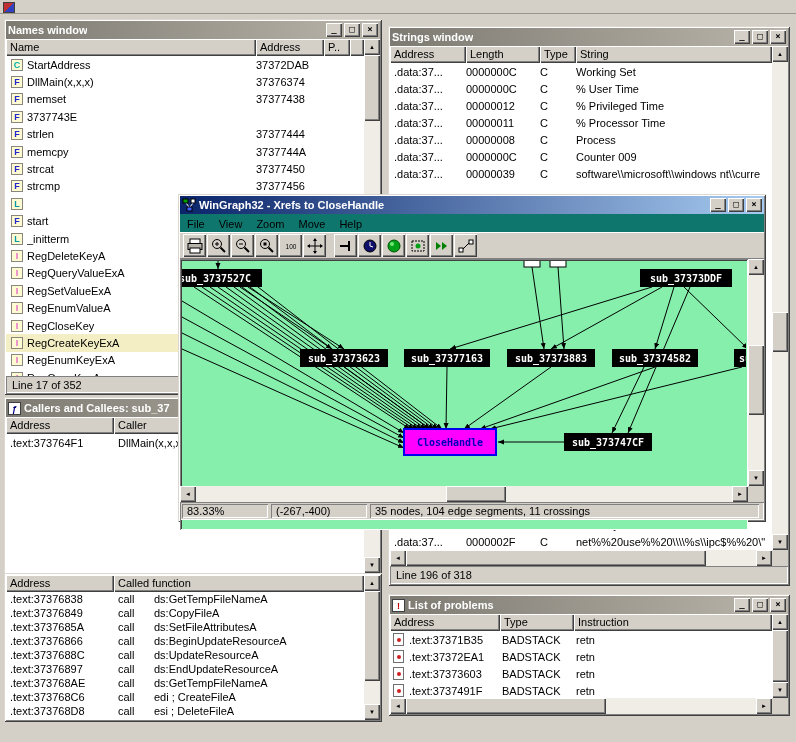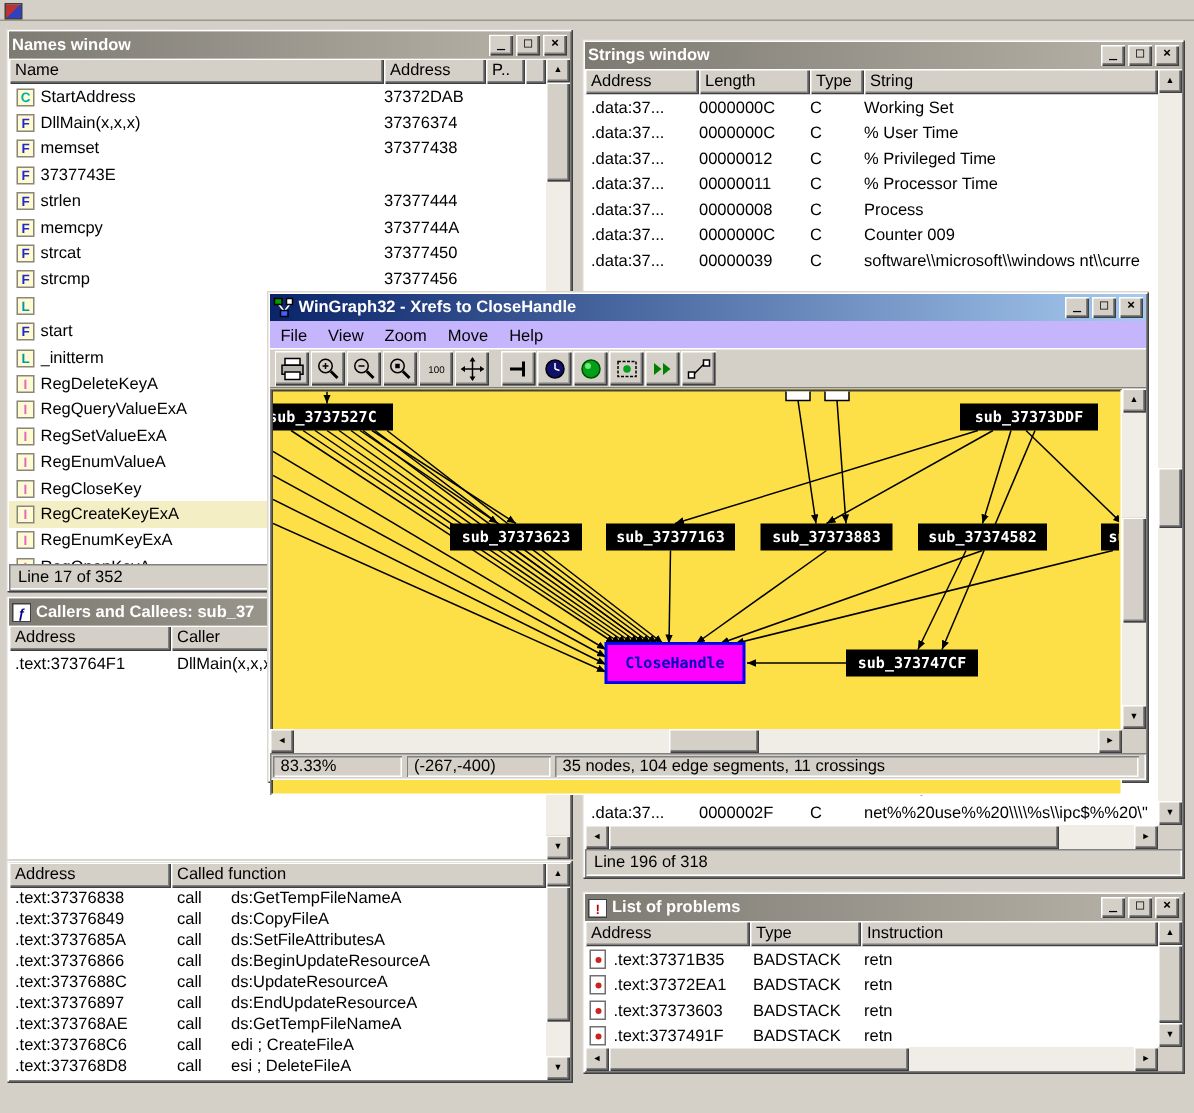--- a/index.html
+++ b/index.html
@@ -75,29 +75,29 @@
   .cop{flex:1;white-space:nowrap;overflow:hidden}
 
   .prow{height:17px;display:flex;align-items:center}
   .prowicon{flex:0 0 9px;width:9px;height:11px;margin:0 5px 0 3px;background:#fff;border:1px solid #707070;
     display:flex;align-items:center;justify-content:center}
   .pdot{width:4px;height:4px;background:#cc2222;border-radius:2px}
   .paddr{flex:0 0 93px;white-space:nowrap;overflow:hidden}
   .ptype{flex:0 0 74px;white-space:nowrap;overflow:hidden}
   .pinstr{flex:1;white-space:nowrap;overflow:hidden}
 
-  .menubar{position:absolute;left:2px;right:2px;top:20px;height:18px;display:flex;align-items:center;background:#c4b5fd}
+  .menubar{position:absolute;left:2px;right:2px;top:20px;height:18px;display:flex;align-items:center;background:#0f766e}
   .menuitem{padding:2px 7px 1px}
   .toolbar{position:absolute;left:2px;right:2px;top:38px;height:27px;display:flex;align-items:center;gap:1px;padding-left:3px;
     box-shadow:inset 0 1px #fff, inset 0 -1px #808080}
   .tbtn{width:23px;height:23px;background:#d4d0c8;box-shadow:inset 1px 1px #fff, inset -1px -1px #404040, inset -2px -2px #808080;
     display:flex;align-items:center;justify-content:center;flex:0 0 auto}
   .tsep{width:6px;height:23px;flex:0 0 auto}
 
-  .canvas{position:absolute;left:2px;top:65px;width:568px;height:271px;background:#fde047;overflow:hidden;
+  .canvas{position:absolute;left:2px;top:65px;width:568px;height:271px;background:#86efac;overflow:hidden;
     box-shadow:inset 1px 1px #808080, inset -1px -1px #fff, inset 2px 2px #404040}
   .canvas svg{position:absolute;left:2px;top:2px}
 </style>
 </head>
 <body>
 
 <div id="desktop">
 
   <div class="topbar">
     <span class="appicon"></span>

